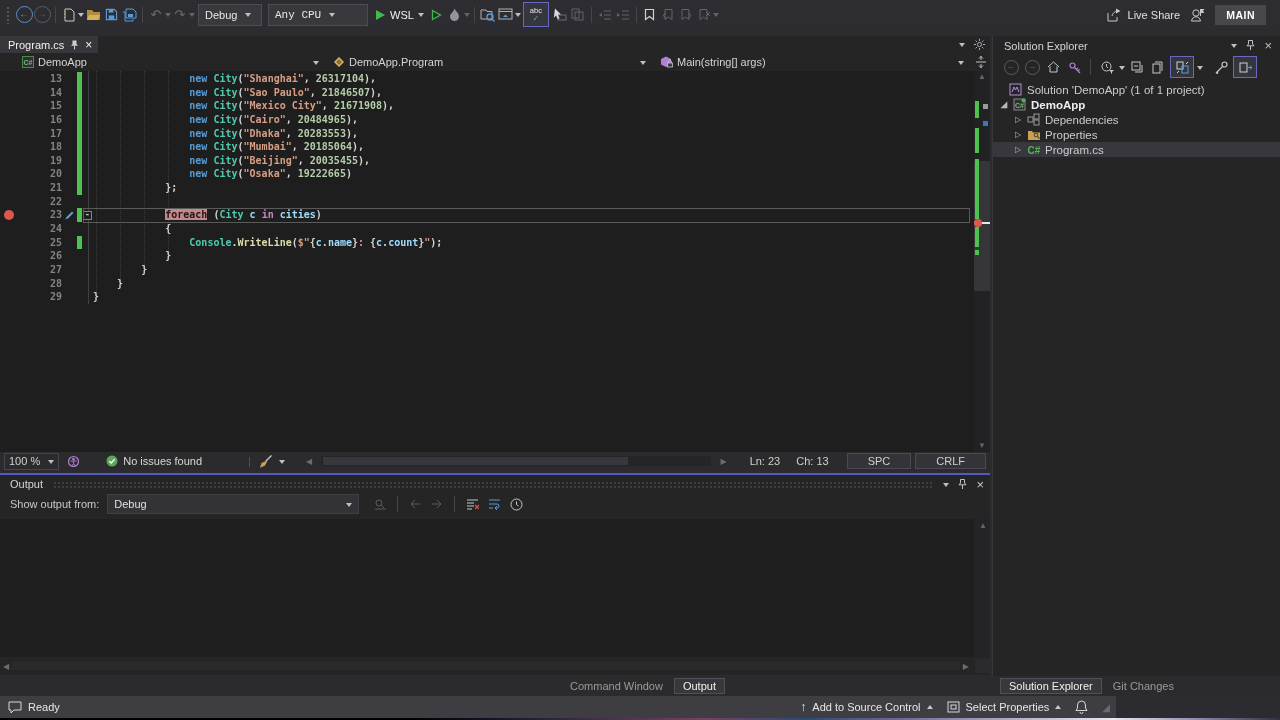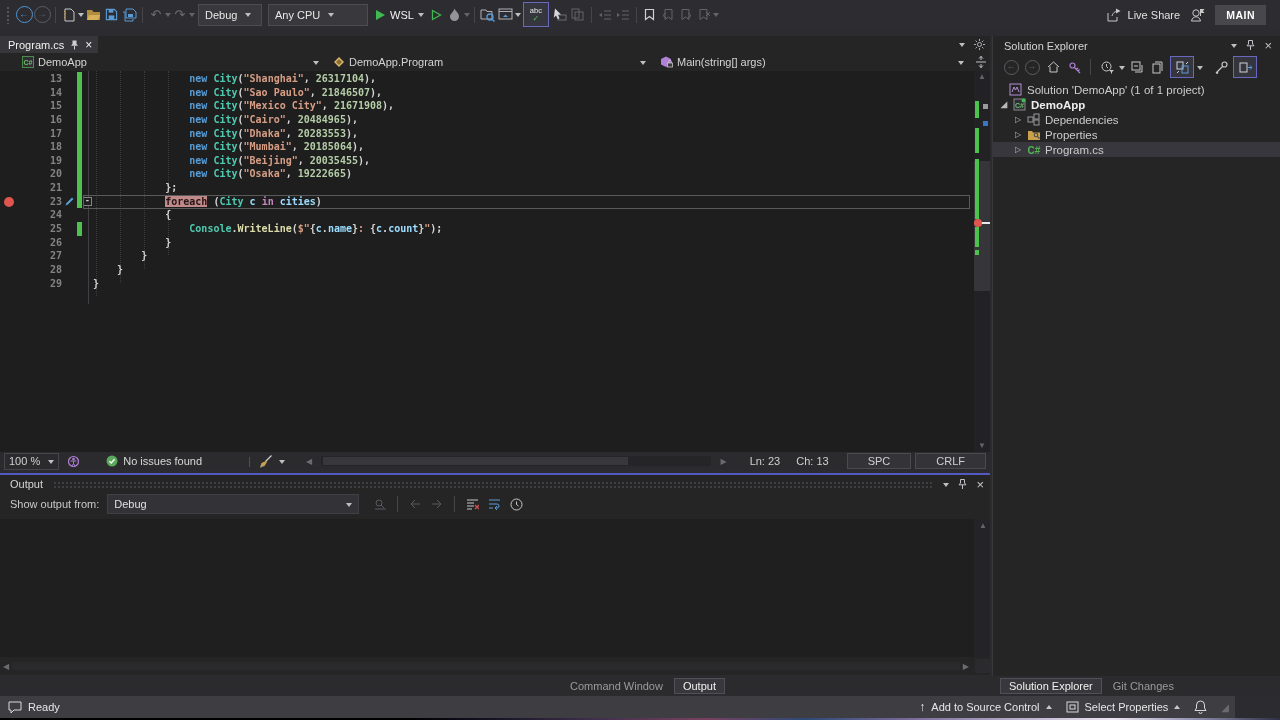--- a/index.html
+++ b/index.html
@@ -87,21 +87,21 @@
   .seselbox{display:flex;align-items:center;justify-content:center;width:22px;height:20px;border:1px solid #6868bf;background:#35353e;flex:none;}
   .sesearch{display:flex;align-items:center;margin:3px 10px 4px 9px;height:17px;background:#2a2a2c;border:1px solid #3f3f46;padding:0 5px;}
   .sesearch input{flex:1;background:transparent;border:0;outline:0;color:#9a9a9a;font-family:"Liberation Sans",sans-serif;font-size:11px;}
   .tree{margin-top:3px;}
   .trow{display:flex;align-items:center;height:15px;font-size:11.5px;color:#cccccc;}
   .trow.sel{background:#37373d;}
   .trow .exp{width:14px;flex:none;text-align:center;color:#b8b8b8;font-size:8px;}
   .trow .ticon{width:17px;flex:none;display:flex;justify-content:center;}
   .trow.bold{font-weight:bold;color:#eeeeee;}
   
-  .statusbar{left:0;top:696px;width:1235px;height:22px;background:#3e3e42;display:flex;align-items:center;padding:0 6px 0 8px;box-sizing:border-box;color:#e6e6e6;}
+  .statusbar{left:0;top:696px;width:1116px;height:22px;background:#3e3e42;display:flex;align-items:center;padding:0 6px 0 8px;box-sizing:border-box;color:#e6e6e6;}
   .sb-right{margin-left:auto;display:flex;align-items:center;gap:14px;}
   .sb-item{display:flex;align-items:center;gap:6px;}
   .bottomstrip{left:0;top:718px;width:1280px;height:2px;
     background:linear-gradient(90deg,#000 0%,#000 32%,#121222 38%,#43304e 47%,#7a4060 55%,#2c4a78 63%,#7a6a9a 71%,#b2aac8 79%,#ece4f0 87%,#9494b4 93%,#2e2e46 100%);}
   svg{display:block;}
 </style>
 </head>
 <body>
 
 <div id="app">
@@ -148,21 +148,21 @@
       </span>
       <span class="chev dis"></span>
     <span class="ibtn">
         <span style="color:#6a6a70;font-size:13px;">↷</span>
       </span>
       <span class="chev dis"></span>
     <span class="ddbox" style="width:50px;">
         <span>Debug</span>
         <span class="chev"></span>
       </span>
-    <span class="ddbox" style="width:86px;">
+    <span class="ddbox" style="width:86px;font-family:Liberation Mono, monospace;">
         <span>Any CPU</span>
         <span class="chev"></span>
       </span>
     <span class="runbtn">
       <svg width="11" height="12" viewBox="0 0 11 12">
           <path d="M1 1l9 5-9 5z" fill="#3fb950"></path>
         </svg>
       <span>WSL</span>
       <span class="chev"></span>
     </span>
@@ -331,20 +331,21 @@
     <div class="code-rows">
         <div class="crow"><span class="bpm"></span><span class="lnum">13</span><span class="pencol"></span><span class="chg on"></span><span class="foldcol"></span><span><span class="tk-pl">                </span><span class="tk-kw">new</span><span class="tk-pl"> </span><span class="tk-ty">City</span><span class="tk-pl">(</span><span class="tk-st">"Shanghai"</span><span class="tk-pl">, </span><span class="tk-nu">26317104</span><span class="tk-pl">),</span></span></div>
         <div class="crow"><span class="bpm"></span><span class="lnum">14</span><span class="pencol"></span><span class="chg on"></span><span class="foldcol"></span><span><span class="tk-pl">                </span><span class="tk-kw">new</span><span class="tk-pl"> </span><span class="tk-ty">City</span><span class="tk-pl">(</span><span class="tk-st">"Sao Paulo"</span><span class="tk-pl">, </span><span class="tk-nu">21846507</span><span class="tk-pl">),</span></span></div>
         <div class="crow"><span class="bpm"></span><span class="lnum">15</span><span class="pencol"></span><span class="chg on"></span><span class="foldcol"></span><span><span class="tk-pl">                </span><span class="tk-kw">new</span><span class="tk-pl"> </span><span class="tk-ty">City</span><span class="tk-pl">(</span><span class="tk-st">"Mexico City"</span><span class="tk-pl">, </span><span class="tk-nu">21671908</span><span class="tk-pl">),</span></span></div>
         <div class="crow"><span class="bpm"></span><span class="lnum">16</span><span class="pencol"></span><span class="chg on"></span><span class="foldcol"></span><span><span class="tk-pl">                </span><span class="tk-kw">new</span><span class="tk-pl"> </span><span class="tk-ty">City</span><span class="tk-pl">(</span><span class="tk-st">"Cairo"</span><span class="tk-pl">, </span><span class="tk-nu">20484965</span><span class="tk-pl">),</span></span></div>
         <div class="crow"><span class="bpm"></span><span class="lnum">17</span><span class="pencol"></span><span class="chg on"></span><span class="foldcol"></span><span><span class="tk-pl">                </span><span class="tk-kw">new</span><span class="tk-pl"> </span><span class="tk-ty">City</span><span class="tk-pl">(</span><span class="tk-st">"Dhaka"</span><span class="tk-pl">, </span><span class="tk-nu">20283553</span><span class="tk-pl">),</span></span></div>
         <div class="crow"><span class="bpm"></span><span class="lnum">18</span><span class="pencol"></span><span class="chg on"></span><span class="foldcol"></span><span><span class="tk-pl">                </span><span class="tk-kw">new</span><span class="tk-pl"> </span><span class="tk-ty">City</span><span class="tk-pl">(</span><span class="tk-st">"Mumbai"</span><span class="tk-pl">, </span><span class="tk-nu">20185064</span><span class="tk-pl">),</span></span></div>
         <div class="crow"><span class="bpm"></span><span class="lnum">19</span><span class="pencol"></span><span class="chg on"></span><span class="foldcol"></span><span><span class="tk-pl">                </span><span class="tk-kw">new</span><span class="tk-pl"> </span><span class="tk-ty">City</span><span class="tk-pl">(</span><span class="tk-st">"Beijing"</span><span class="tk-pl">, </span><span class="tk-nu">20035455</span><span class="tk-pl">),</span></span></div>
         <div class="crow"><span class="bpm"></span><span class="lnum">20</span><span class="pencol"></span><span class="chg on"></span><span class="foldcol"></span><span><span class="tk-pl">                </span><span class="tk-kw">new</span><span class="tk-pl"> </span><span class="tk-ty">City</span><span class="tk-pl">(</span><span class="tk-st">"Osaka"</span><span class="tk-pl">, </span><span class="tk-nu">19222665</span><span class="tk-pl">)</span></span></div>
         <div class="crow"><span class="bpm"></span><span class="lnum">21</span><span class="pencol"></span><span class="chg on"></span><span class="foldcol"></span><span><span class="tk-pl">            };</span></span></div>
+        <div class="crow"><span class="bpm"></span><span class="lnum">22</span><span class="pencol"></span><span class="chg"></span><span class="foldcol"></span><span></span></div>
         <div class="crow"><span class="bpm"><span class="bpdot"></span></span><span class="lnum">23</span><span class="pencol"><svg width="9" height="9" viewBox="0 0 9 9">
               <path d="M0.5 8.5l1-2.6L7 0.5 8.5 2 3 7.5z" fill="#5a9fd4"></path>
             </svg></span><span class="chg on"></span><span class="foldcol"><span class="foldbox">-</span></span><span><span class="tk-pl">            </span><span class="tk-hl">foreach</span><span class="tk-pl"> (</span><span class="tk-ty">City</span><span class="tk-pl"> </span><span class="tk-va">c</span><span class="tk-pl"> </span><span class="tk-kc">in</span><span class="tk-pl"> </span><span class="tk-va">cities</span><span class="tk-pl">)</span></span><span class="curline"></span></div>
         <div class="crow"><span class="bpm"></span><span class="lnum">24</span><span class="pencol"></span><span class="chg"></span><span class="foldcol"></span><span><span class="tk-pl">            {</span></span></div>
         <div class="crow"><span class="bpm"></span><span class="lnum">25</span><span class="pencol"></span><span class="chg on"></span><span class="foldcol"></span><span><span class="tk-pl">                </span><span class="tk-ty">Console</span><span class="tk-pl">.</span><span class="tk-me">WriteLine</span><span class="tk-pl">(</span><span class="tk-st">$"</span><span class="tk-pl">{</span><span class="tk-va">c</span><span class="tk-pl">.</span><span class="tk-va">name</span><span class="tk-pl">}</span><span class="tk-st">: </span><span class="tk-pl">{</span><span class="tk-va">c</span><span class="tk-pl">.</span><span class="tk-va">count</span><span class="tk-pl">}</span><span class="tk-st">"</span><span class="tk-pl">);</span></span></div>
         <div class="crow"><span class="bpm"></span><span class="lnum">26</span><span class="pencol"></span><span class="chg"></span><span class="foldcol"></span><span><span class="tk-pl">            }</span></span></div>
         <div class="crow"><span class="bpm"></span><span class="lnum">27</span><span class="pencol"></span><span class="chg"></span><span class="foldcol"></span><span><span class="tk-pl">        }</span></span></div>
         <div class="crow"><span class="bpm"></span><span class="lnum">28</span><span class="pencol"></span><span class="chg"></span><span class="foldcol"></span><span><span class="tk-pl">    }</span></span></div>
         <div class="crow"><span class="bpm"></span><span class="lnum">29</span><span class="pencol"></span><span class="chg"></span><span class="foldcol"></span><span><span class="tk-pl">}</span></span></div>
       </div>

